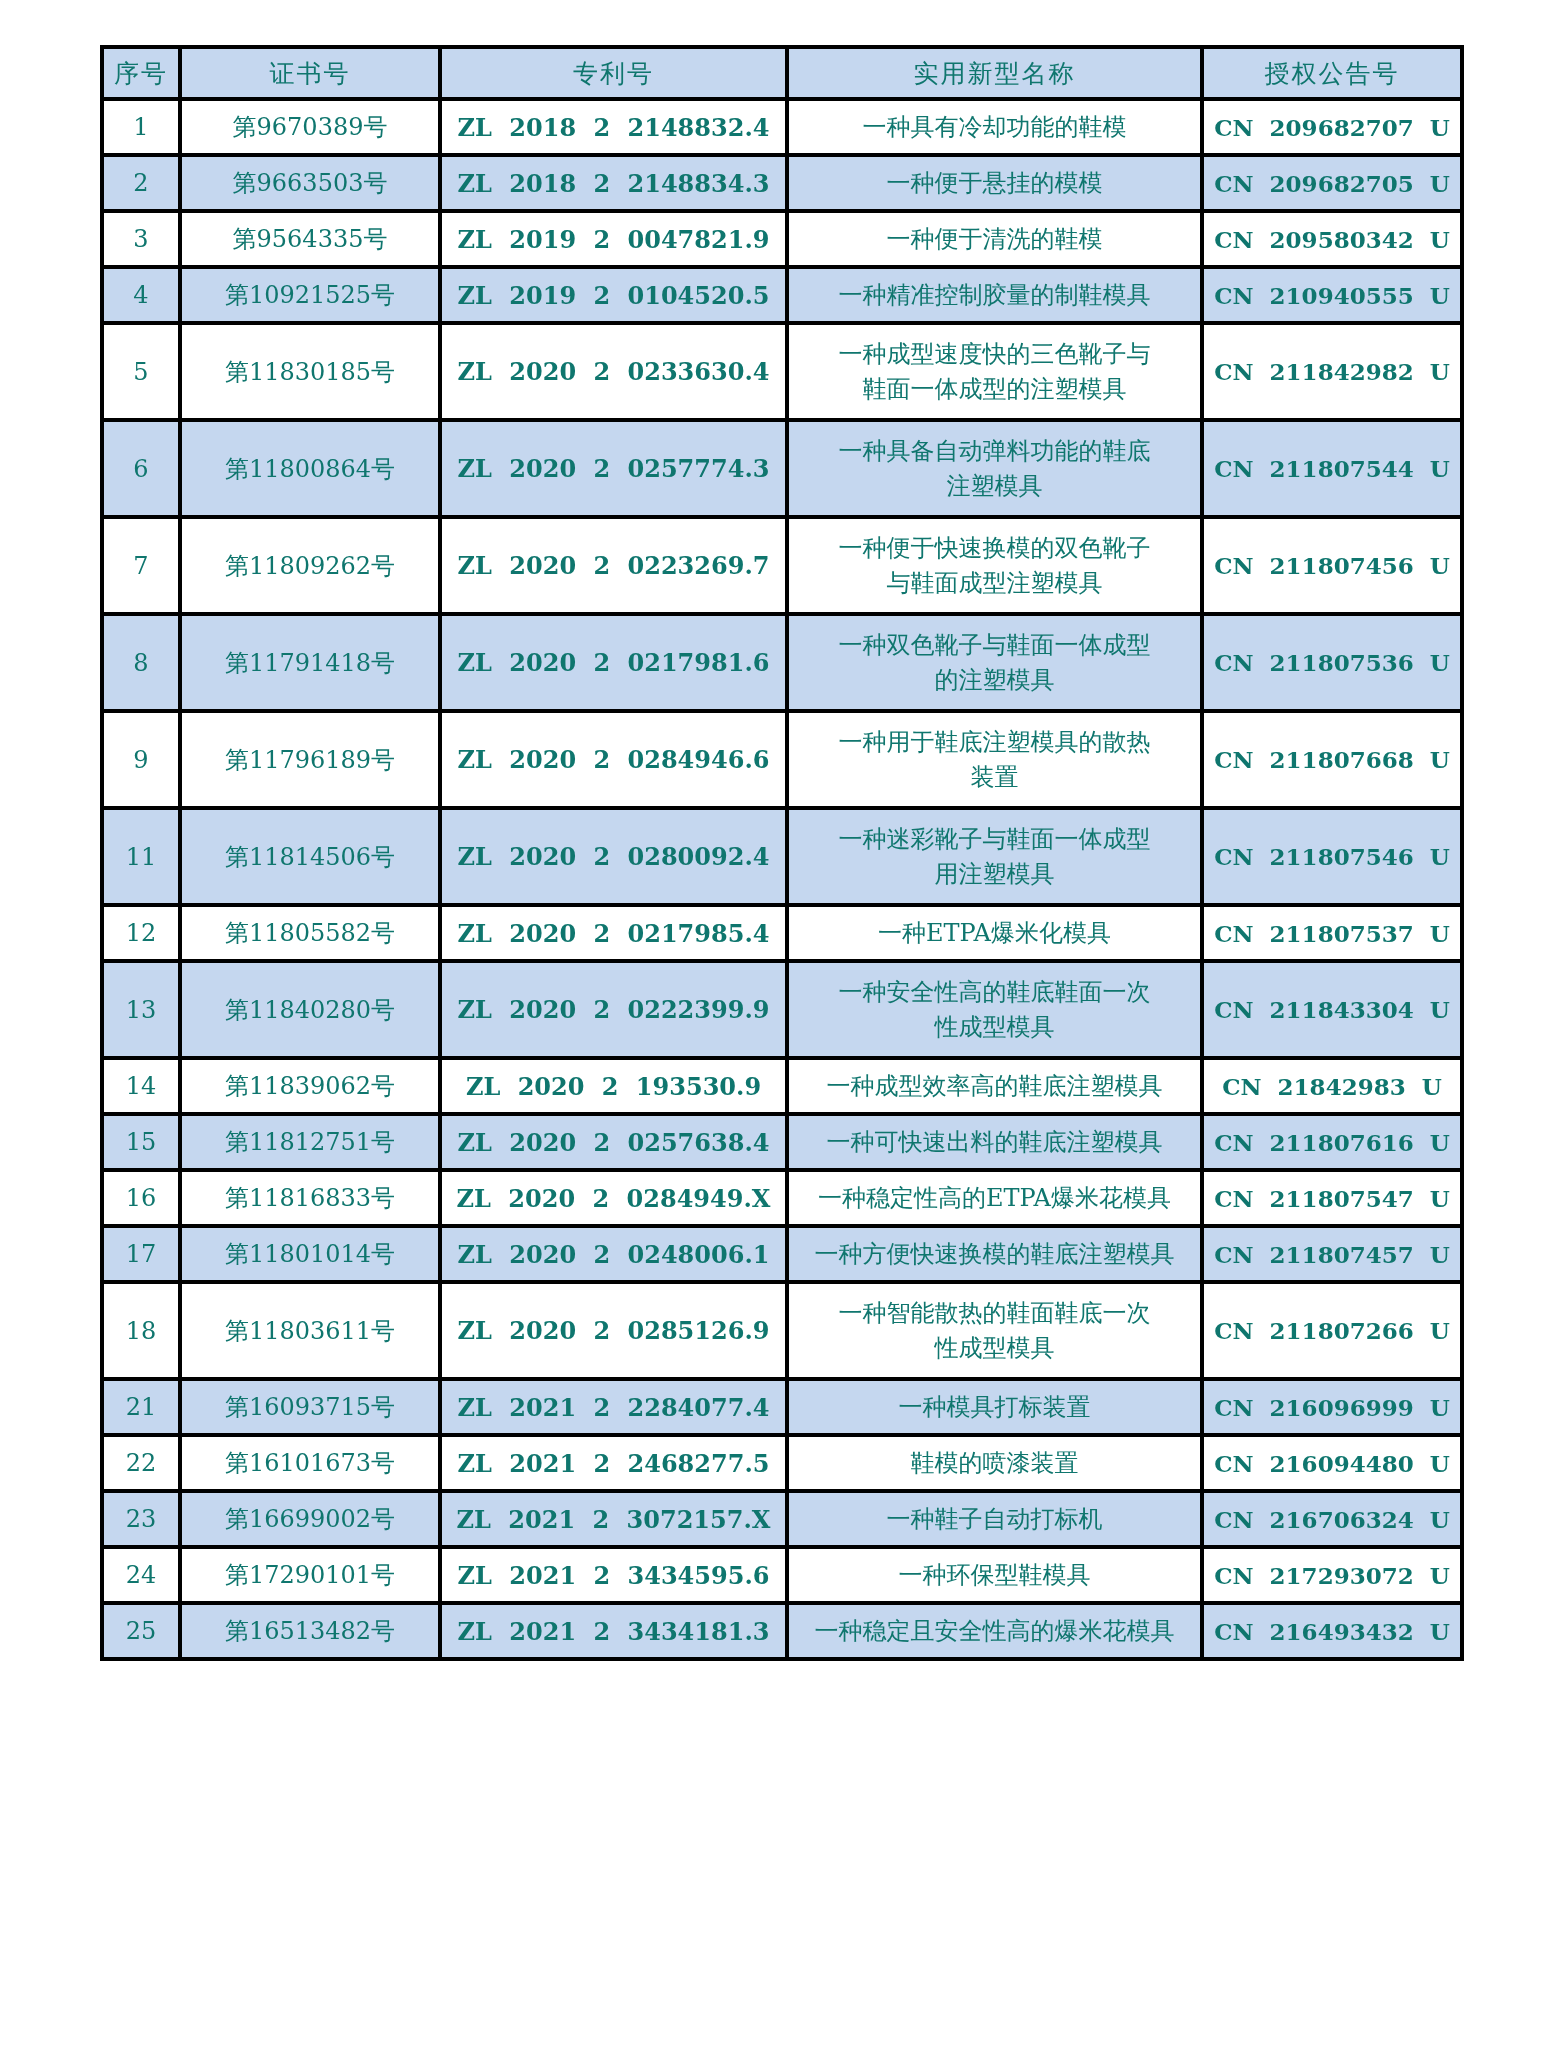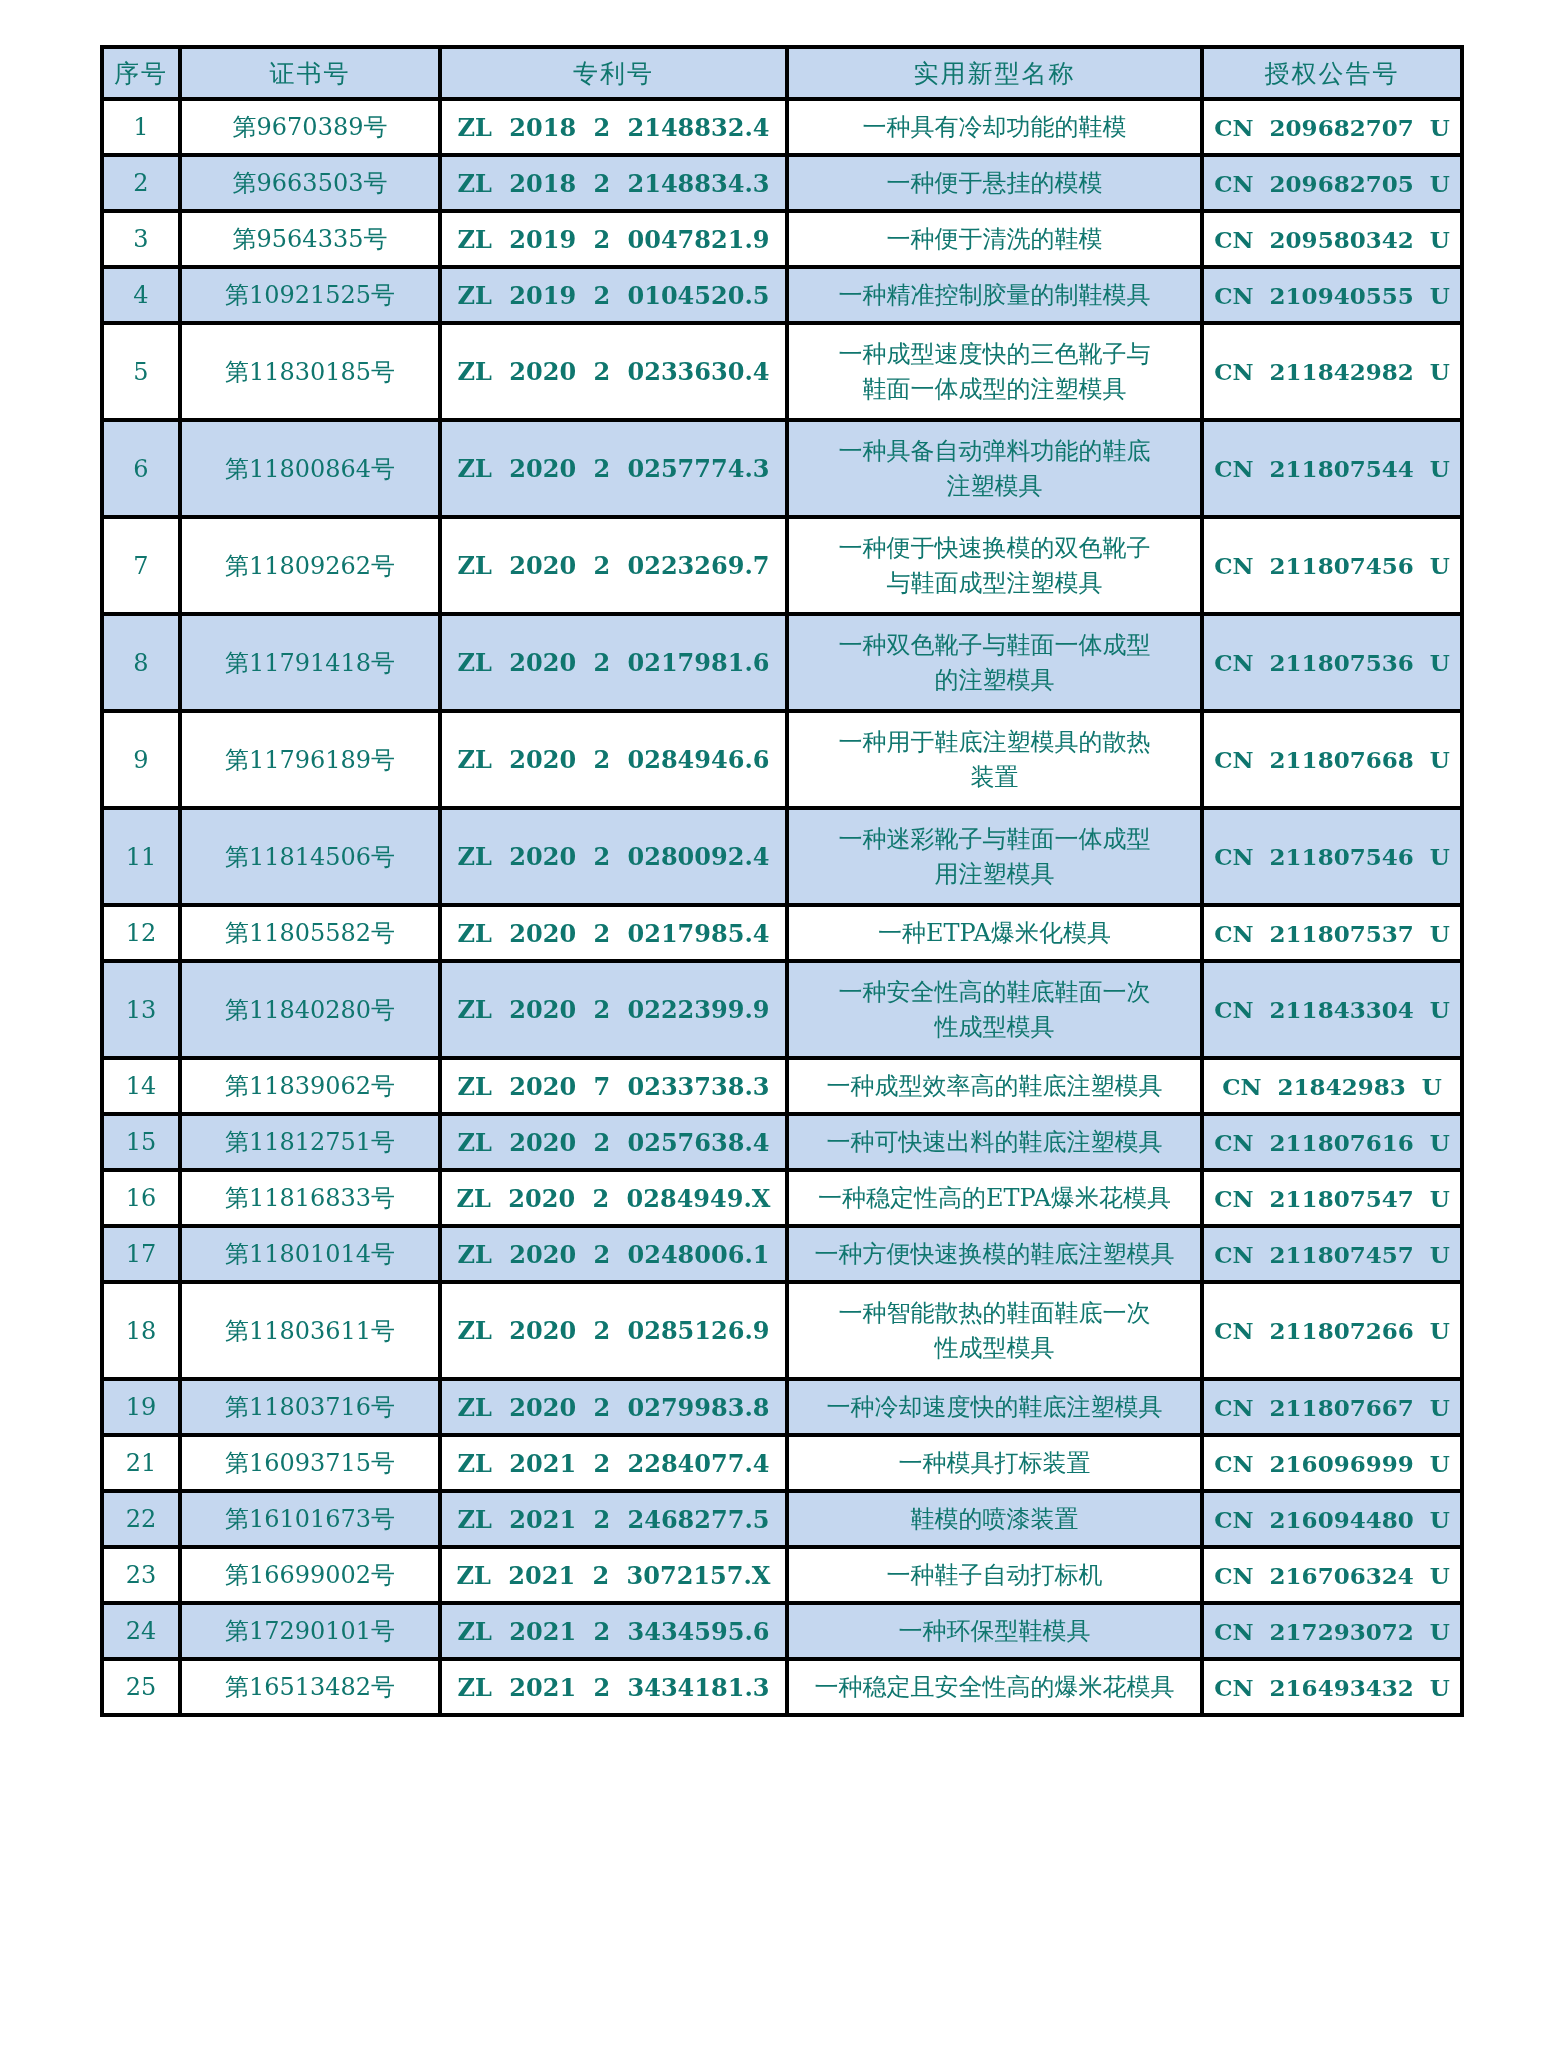--- a/index.html
+++ b/index.html
@@ -188,21 +188,21 @@
     <td class="cell-certificate">第11840280号</td>
     <td class="cell-patent">ZL 2020 2 0222399.9</td>
     <td class="cell-name">一种安全性高的鞋底鞋面一次
 性成型模具</td>
     <td class="cell-publication">CN 211843304 U</td>
   </tr>
 
   <tr class="lines-1">
     <td class="cell-serial">14</td>
     <td class="cell-certificate">第11839062号</td>
-    <td class="cell-patent">ZL 2020 7 0233738.3</td>
+    <td class="cell-patent">ZL 2020 2 193530.9</td>
     <td class="cell-name">一种成型效率高的鞋底注塑模具</td>
     <td class="cell-publication">CN 21842983 U</td>
   </tr>
 
   <tr class="lines-1">
     <td class="cell-serial">15</td>
     <td class="cell-certificate">第11812751号</td>
     <td class="cell-patent">ZL 2020 2 0257638.4</td>
     <td class="cell-name">一种可快速出料的鞋底注塑模具</td>
     <td class="cell-publication">CN 211807616 U</td>
@@ -226,27 +226,20 @@
 
   <tr class="lines-2">
     <td class="cell-serial">18</td>
     <td class="cell-certificate">第11803611号</td>
     <td class="cell-patent">ZL 2020 2 0285126.9</td>
     <td class="cell-name">一种智能散热的鞋面鞋底一次
 性成型模具</td>
     <td class="cell-publication">CN 211807266 U</td>
   </tr>
 
-  <tr class="lines-1">
-    <td class="cell-serial">19</td>
-    <td class="cell-certificate">第11803716号</td>
-    <td class="cell-patent">ZL 2020 2 0279983.8</td>
-    <td class="cell-name">一种冷却速度快的鞋底注塑模具</td>
-    <td class="cell-publication">CN 211807667 U</td>
-  </tr>
 
 
   <tr class="lines-1">
     <td class="cell-serial">21</td>
     <td class="cell-certificate">第16093715号</td>
     <td class="cell-patent">ZL 2021 2 2284077.4</td>
     <td class="cell-name">一种模具打标装置</td>
     <td class="cell-publication">CN 216096999 U</td>
   </tr>
 

